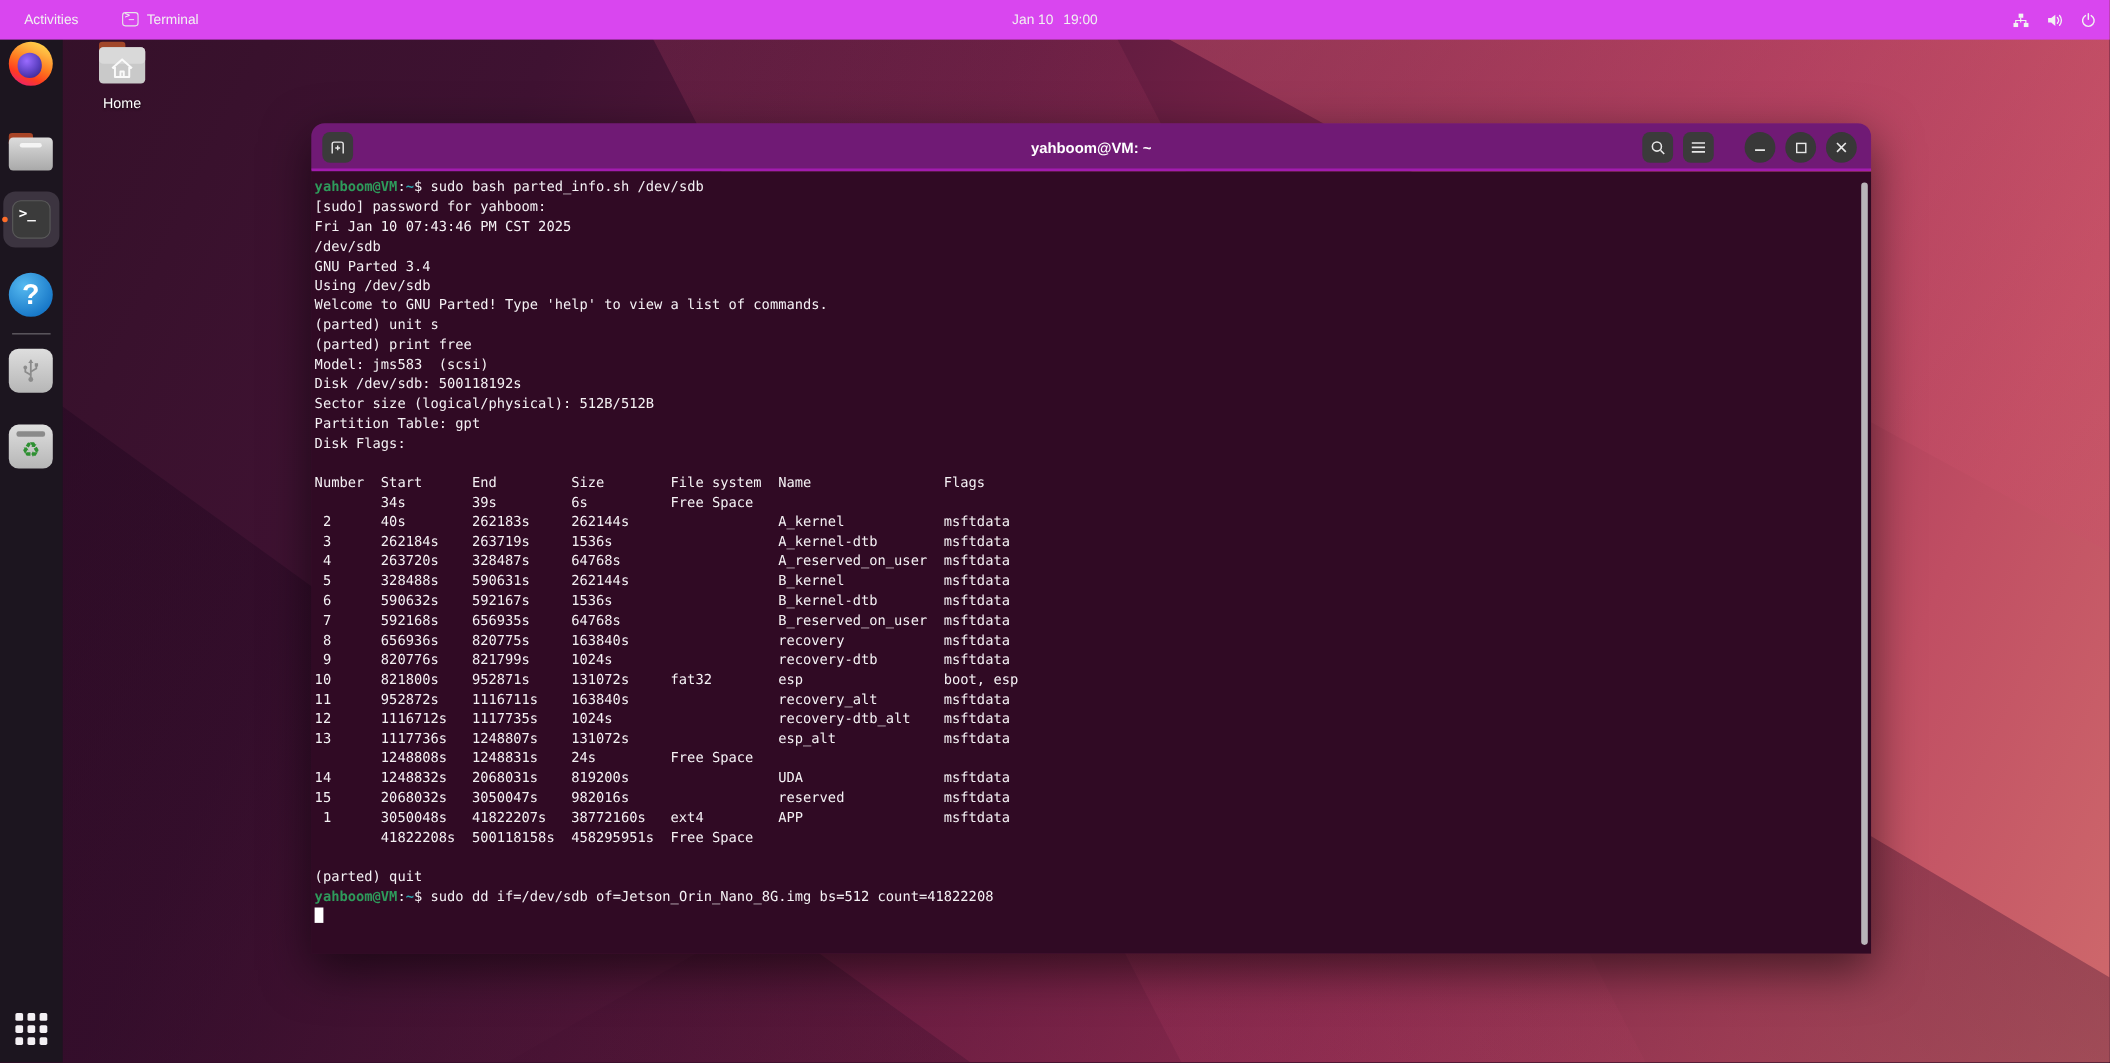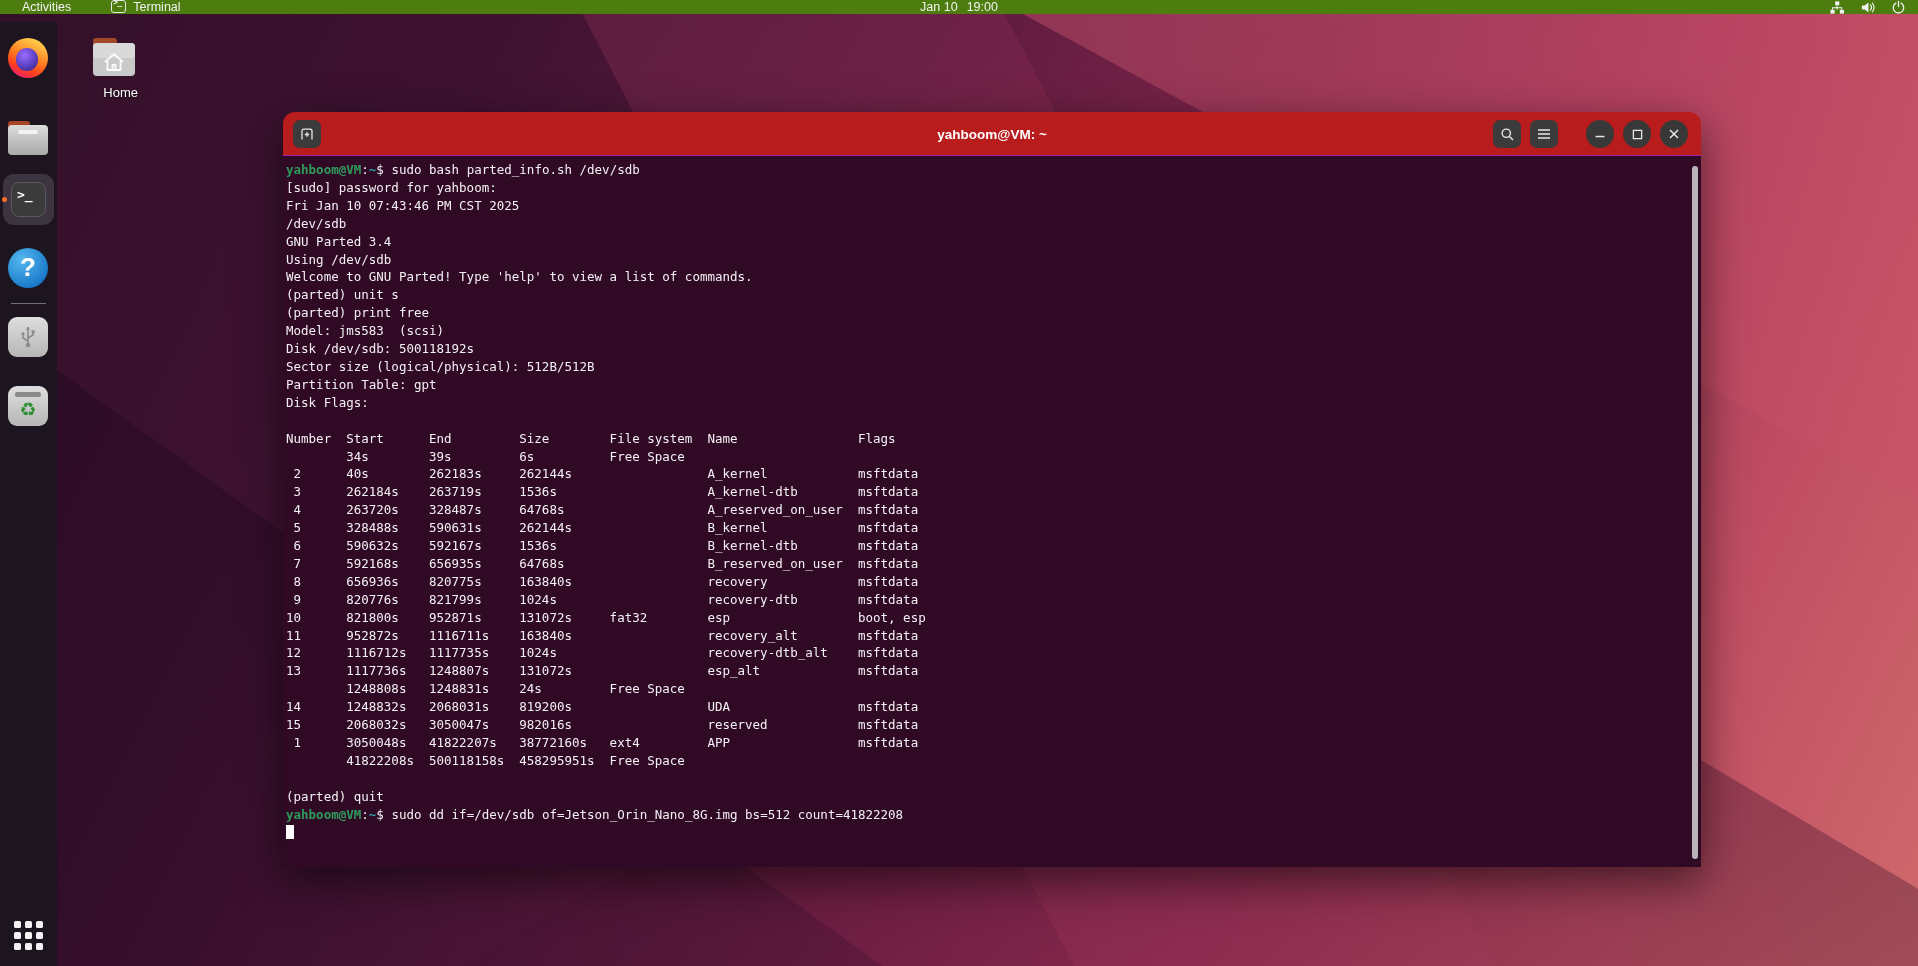--- a/index.html
+++ b/index.html
@@ -12,21 +12,21 @@
   .wp-facet1 { position:absolute; inset:0; background:linear-gradient(160deg,rgba(226,100,120,.45),rgba(160,40,80,.1));
     clip-path:polygon(52% 0,100% 0,100% 52%); }
   .wp-facet2 { position:absolute; inset:0; background:linear-gradient(200deg,rgba(48,8,36,.55),rgba(90,20,60,.15));
     clip-path:polygon(24% 100%,66% 52%,100% 92%,100% 100%); }
   .wp-facet3 { position:absolute; inset:0; background:linear-gradient(120deg,rgba(30,6,30,.5),rgba(120,30,80,.08));
     clip-path:polygon(0 34%,46% 100%,0 100%); }
   .wp-facet4 { position:absolute; inset:0; background:linear-gradient(90deg,rgba(200,70,110,.28),rgba(120,30,70,0));
     clip-path:polygon(30% 0,52% 0,78% 100%,56% 100%); }
 
   
-  .topbar { position:absolute; top:0; left:0; right:0; height:14px; background:#4d7c0f; color:#f2f2f2;
+  .topbar { position:absolute; top:0; left:0; right:0; height:36px; background:#d946ef; color:#f2f2f2;
     font-size:12.5px; display:flex; align-items:center; z-index:50; }
   .tb-activities { margin-left:14px; padding:2px 8px; cursor:default; }
   .tb-appmenu { margin-left:32px; display:flex; gap:7px; }
   .tb-termicon { width:15px; height:13px; border:1.3px solid #e8e8e8; border-radius:3px; position:relative; }
   .tb-termicon::after { content:">_"; position:absolute; left:1px; top:-3px; font-size:8px; font-weight:bold;
     font-family:"DejaVu Sans Mono",monospace; letter-spacing:-1px; }
   .tb-clock { position:absolute; left:50%; transform:translateX(-50%); display:flex; gap:9px; font-weight:500; }
   .tb-status { position:absolute; right:12px; display:flex; align-items:center; gap:15px; }
   .tb-status svg { display:block; }
 
@@ -52,28 +52,28 @@
   .dock-sep { position:absolute; left:11px; width:35px; height:1px; background:rgba(255,255,255,.38); }
   .grey-sq { width:40px; height:40px; border-radius:9px; background:linear-gradient(#dedede,#b6b6b6);
     display:flex; align-items:center; justify-content:center; }
   .trash-lid { position:absolute; top:6px; left:7px; width:26px; height:5px; border-radius:2px; background:#8a8a8a; }
   .recycle { color:#2e9032; font-size:19px; margin-top:6px; }
   .appgrid { position:absolute; left:14px; bottom:16px; width:29px; height:29px; display:grid;
     grid-template-columns:repeat(3,1fr); gap:4px; }
   .appgrid span { width:7px; height:7px; background:#f4f0f4; border-radius:1.5px; }
 
   
-  .home-icon { position:absolute; left:84px; top:36px; width:54px; text-align:right; z-index:10; }
+  .home-icon { position:absolute; left:84px; top:36px; width:54px; text-align:center; z-index:10; }
   .home-label { margin-top:3px; color:#fff; font-size:13px; text-shadow:0 1px 2px rgba(0,0,0,.8); }
 
   
   .term-window { position:absolute; left:283px; top:112px; width:1418px; height:755px; z-index:30;
     border-radius:12px 12px 0 0; box-shadow:0 14px 44px rgba(0,0,0,.55); }
-  .titlebar { position:relative; height:44px; background:#b91c1c; border-radius:12px 12px 0 0;
-    border-bottom:1px solid #a21caf; }
+  .titlebar { position:relative; height:44px; background:#701a75; border-radius:12px 12px 0 0;
+    border-bottom:3px solid #a21caf; }
   .tb-btn { position:absolute; top:8px; width:28px; height:28px; border-radius:7px; background:#3b3b3b;
     display:flex; align-items:center; justify-content:center; }
   .tb-circle { border-radius:50%; background:#383838; }
   .win-title { position:absolute; left:0; right:0; top:0; height:44px; display:flex; align-items:center;
     justify-content:center; color:#fff; font-size:13.5px; font-weight:bold; pointer-events:none; }
   .term-body { position:absolute; top:44px; left:0; right:0; bottom:0; background:var(--term-bg,#300a24);
     color:#f4f1f4; font-family:"DejaVu Sans Mono",monospace; font-size:12.5px; line-height:17.9px;
     white-space:pre; padding:5px 28px 0 3px; overflow:hidden; }
   .tline { min-height:17.9px; }
   .p-user { color:var(--green,#2e9b5b); font-weight:bold; }

